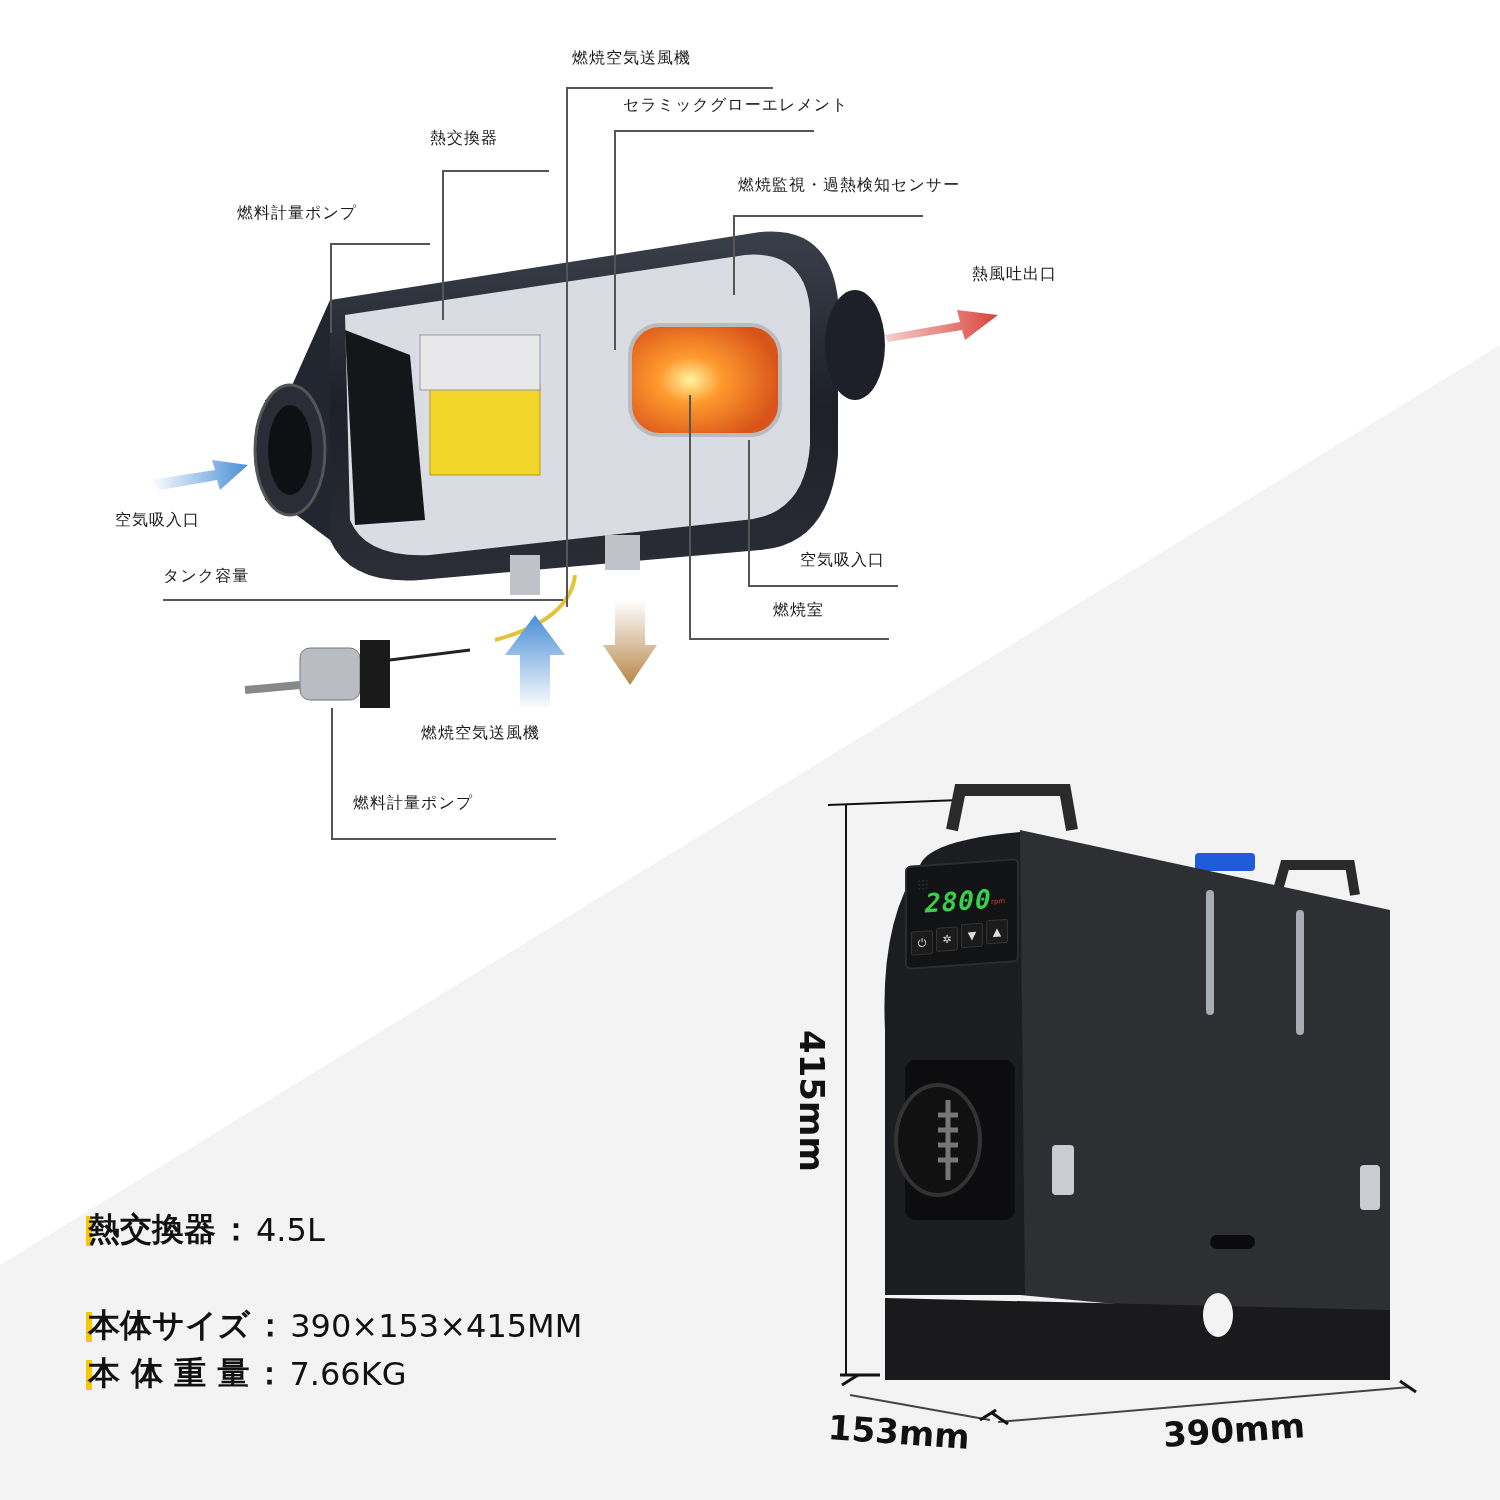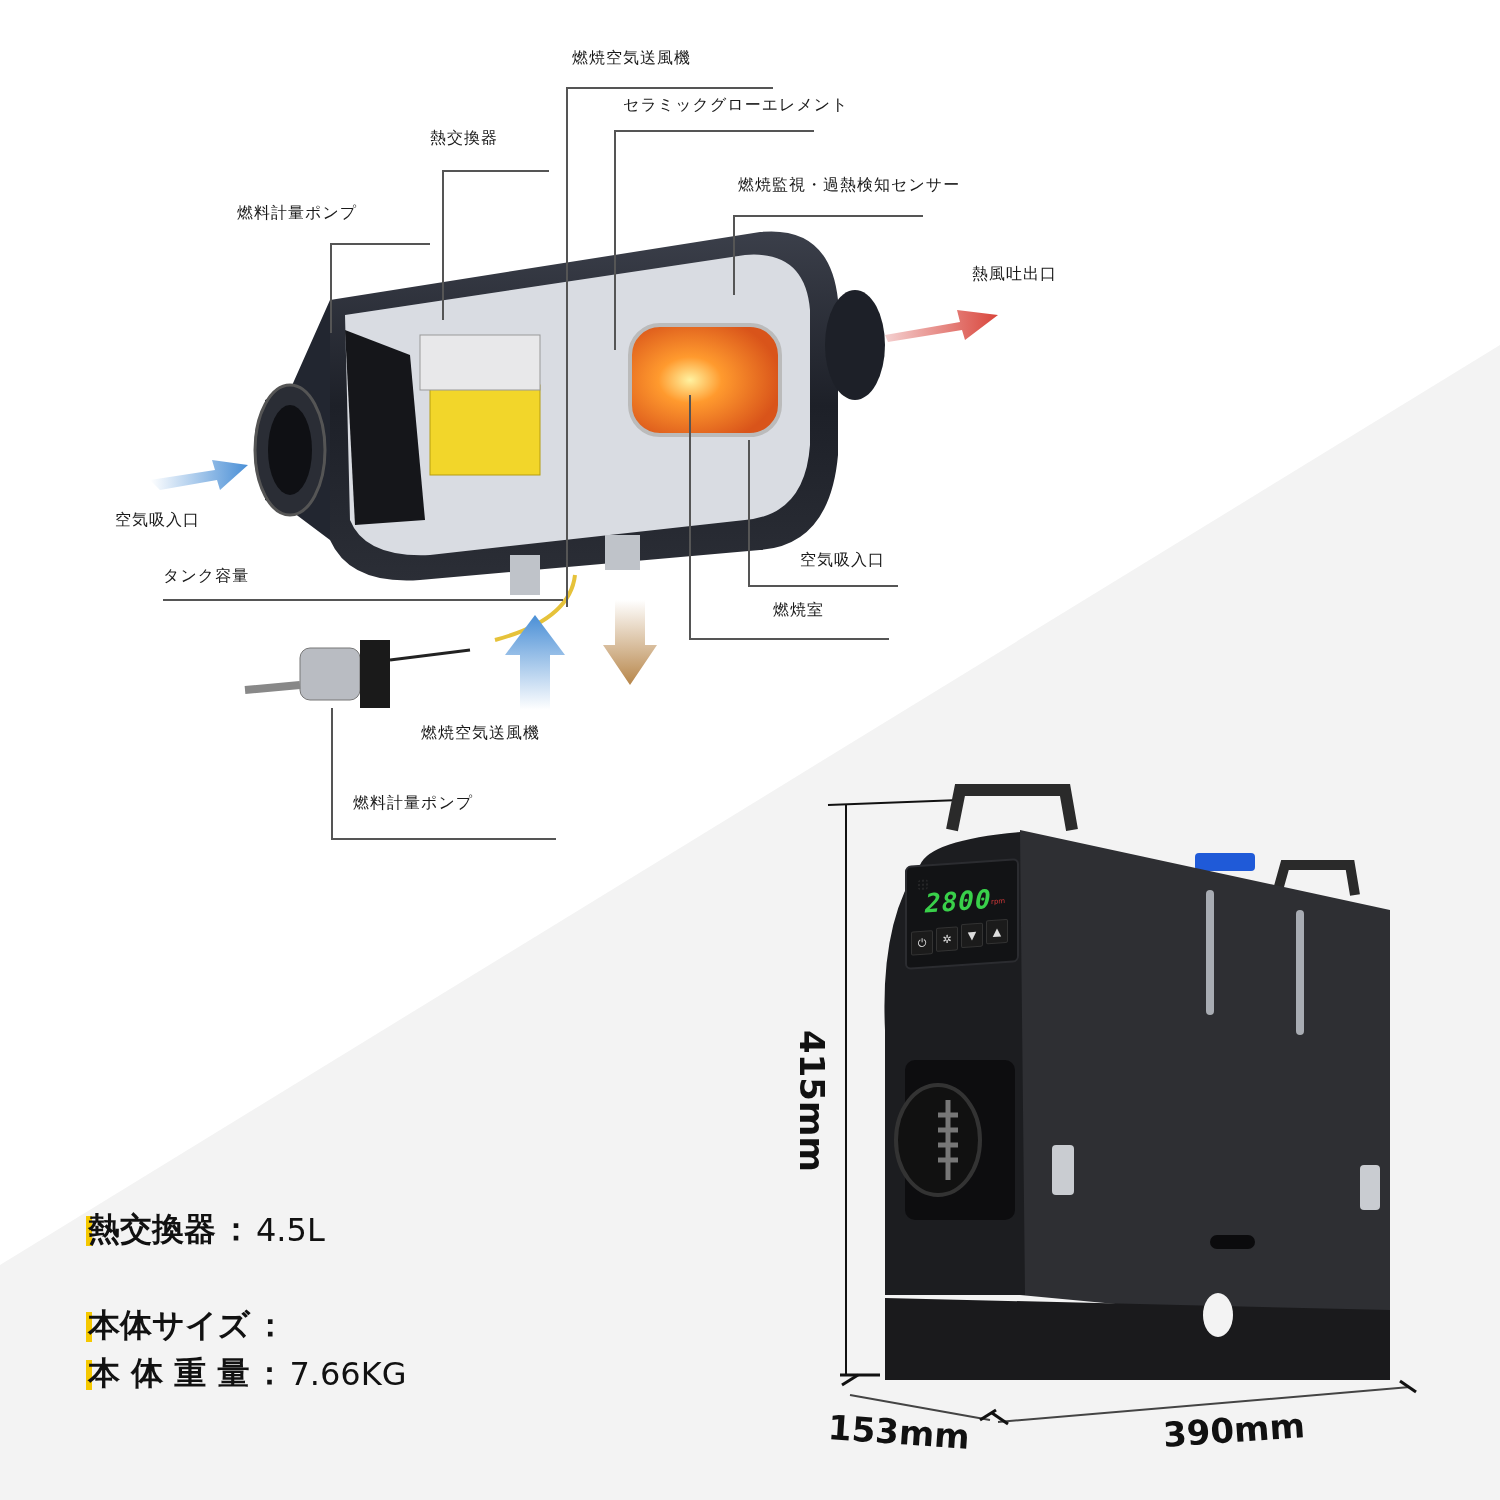--- a/index.html
+++ b/index.html
@@ -125,20 +125,21 @@
   <span class="spec-val">4.5L</span>
 </div>
 <div class="spec-row" style="top:1352px">
   <span class="spec-key"><span class="k">本 体 重 量</span></span>
   <span class="spec-colon">：</span>
   <span class="spec-val">7.66KG</span>
 </div>
 <div class="spec-row" style="top:1304px">
   <span class="spec-key"><span class="k">本体サイズ</span></span>
   <span class="spec-colon">：</span>
+  <span class="spec-val">390×153×415MM</span>
 </div>
 
 <svg class="abs" style="left:820px;top:770px" width="600" height="680" viewBox="0 0 600 680">
 
   <line x1="8" y1="35" x2="140" y2="30" stroke="#111" stroke-width="2"></line>
   <line x1="26" y1="35" x2="26" y2="605" stroke="#111" stroke-width="2"></line>
   <line x1="20" y1="605" x2="60" y2="605" stroke="#111" stroke-width="3"></line>
   <line x1="30" y1="625" x2="170" y2="650" stroke="#444" stroke-width="2"></line>
   <line x1="22" y1="615" x2="38" y2="605" stroke="#111" stroke-width="3"></line>
   <line x1="160" y1="650" x2="176" y2="640" stroke="#111" stroke-width="3"></line>

